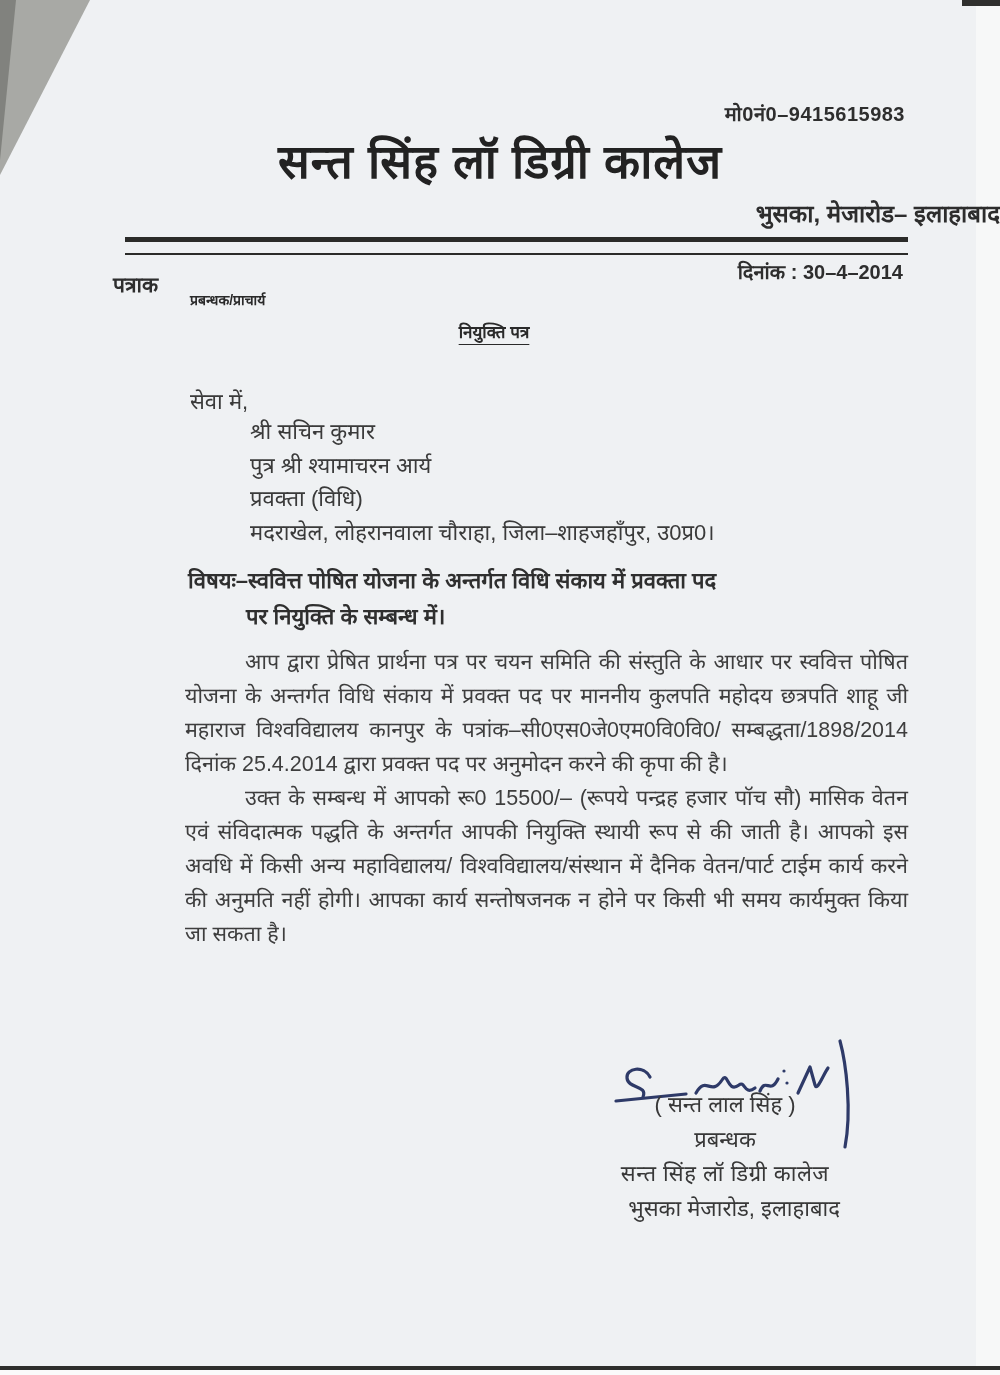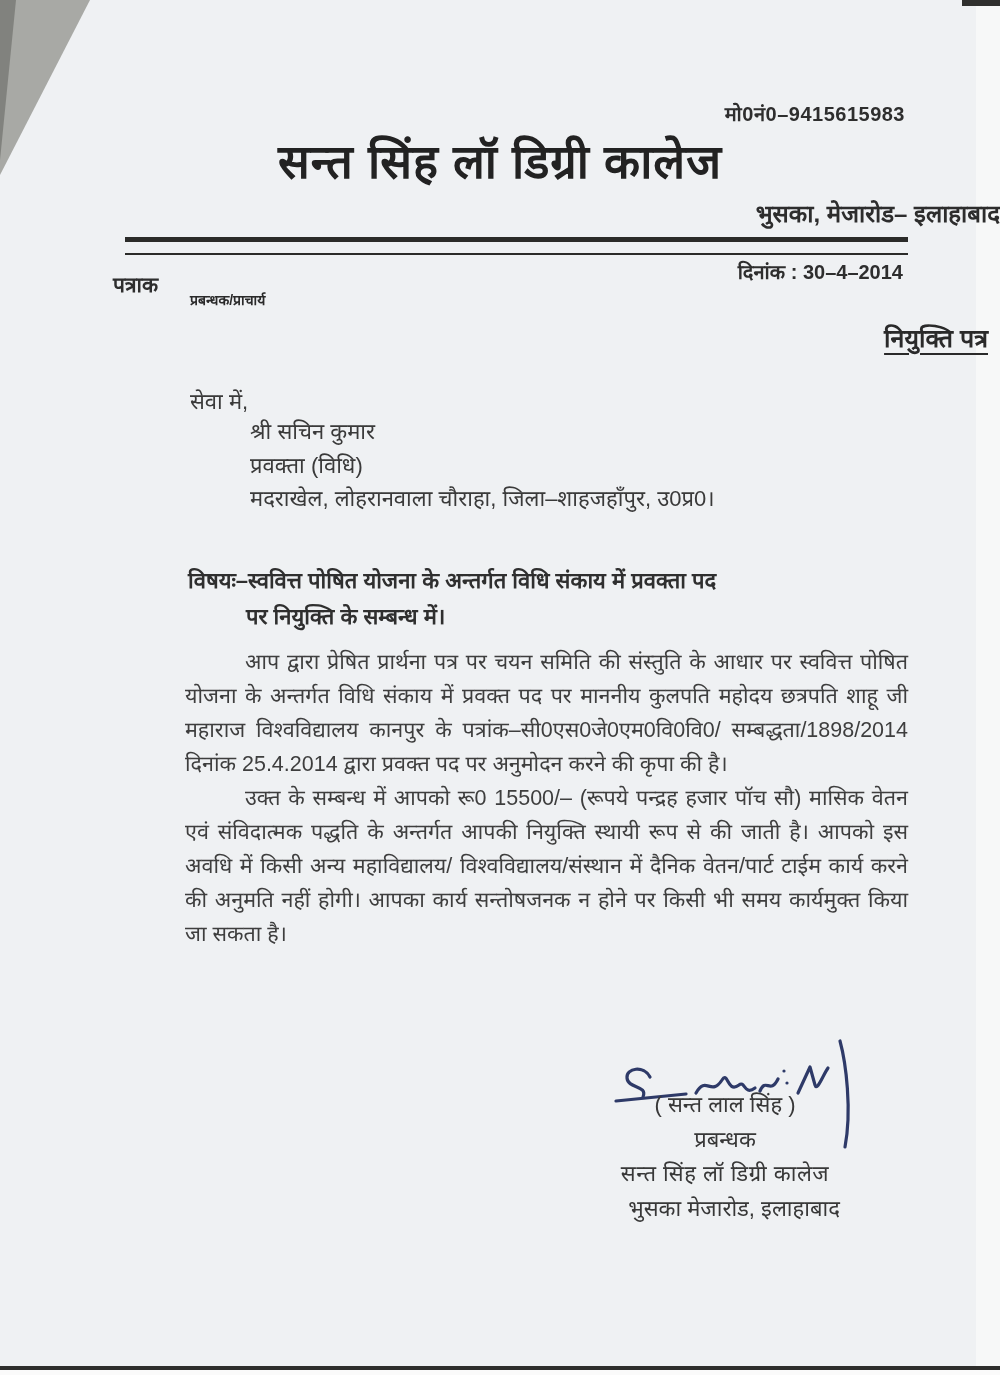--- a/index.html
+++ b/index.html
@@ -58,22 +58,22 @@
   .ref-label{
     position:absolute;left:113px;top:258px;font-size:21px;font-weight:700;color:#2e2e2e;margin-top:12px;
   }
   .date-line{
     position:absolute;right:97px;top:258px;font-size:20px;font-weight:700;color:#2e2e2e;
   }
   .sender-designation{
     position:absolute;left:190px;top:290px;font-size:14px;font-weight:700;color:#2a2a2a;
   }
   .letter-title{
-    position:absolute;left:0;top:320px;width:988px;text-align:right;
-    font-size:25px;font-weight:700;color:#2a2a2a;
+    position:absolute;left:0;top:320px;width:988px;text-align:center;
+    font-size:17px;font-weight:700;color:#2a2a2a;
     text-decoration:underline;text-underline-offset:6px;
   }
   .salutation{
     position:absolute;left:190px;top:385px;font-size:22px;color:#3a3a3a;
   }
   .recipient{
     position:absolute;left:250px;top:415px;font-size:22px;color:#3a3a3a;line-height:33.5px;
   }
   .subject{
     position:absolute;left:188px;top:563px;width:730px;
@@ -115,20 +115,21 @@
 
   <div class="ref-label">पत्राक</div>
   <div class="date-line">दिनांक : 30–4–2014</div>
   <div class="sender-designation">प्रबन्धक/प्राचार्य</div>
   <div class="letter-title">नियुक्ति पत्र</div>
 
   <div class="salutation">सेवा में,</div>
 
   <div class="recipient">
     <div>श्री सचिन कुमार</div>
+    <div>पुत्र श्री श्यामाचरन आर्य</div>
     <div>प्रवक्ता (विधि)</div>
     <div>मदराखेल, लोहरानवाला चौराहा, जिला–शाहजहाँपुर, उ0प्र0।</div>
   </div>
 
   <div class="subject">
     <div class="line1">विषयः–स्ववित्त पोषित योजना के अन्तर्गत विधि संकाय में प्रवक्ता पद</div>
     <div class="line2">पर नियुक्ति के सम्बन्ध में।</div>
   </div>
 
   <div class="body-text">

